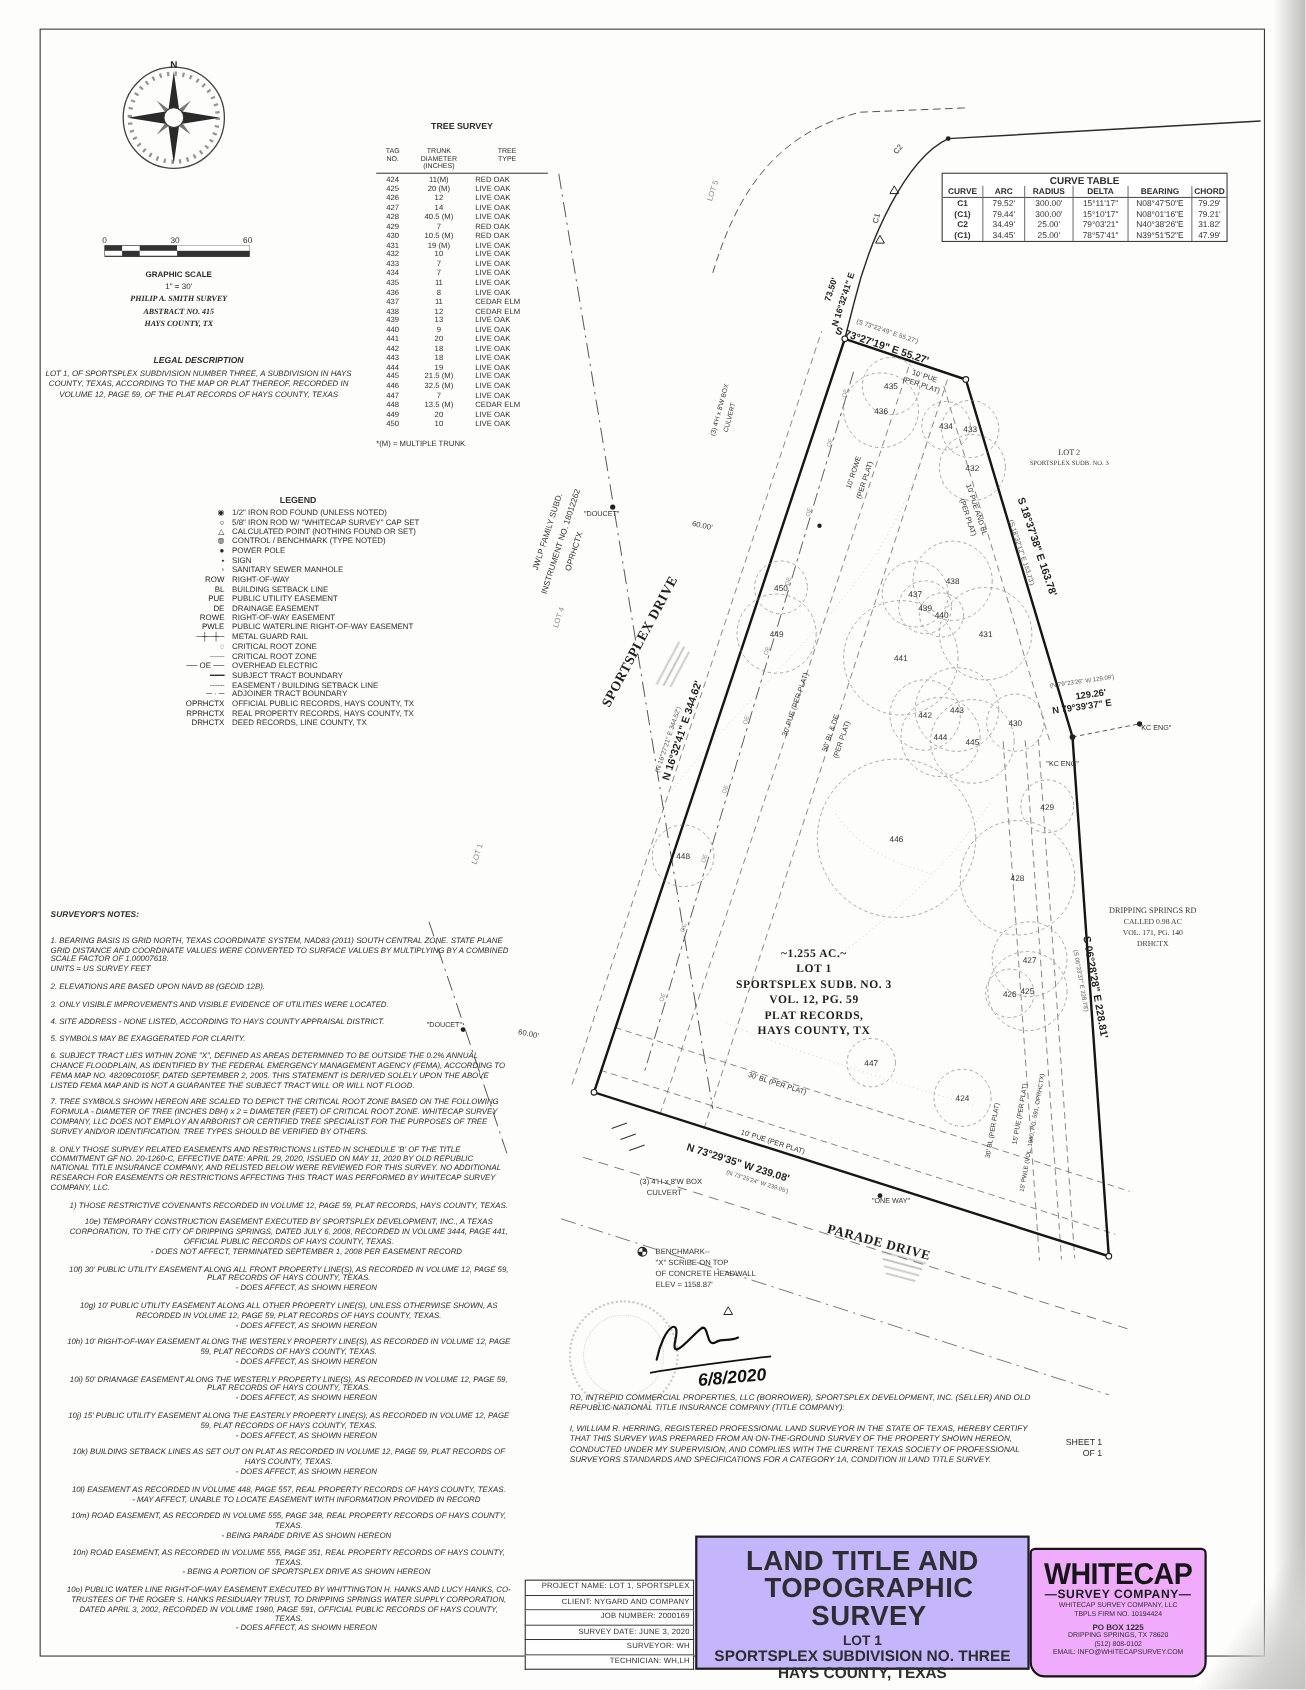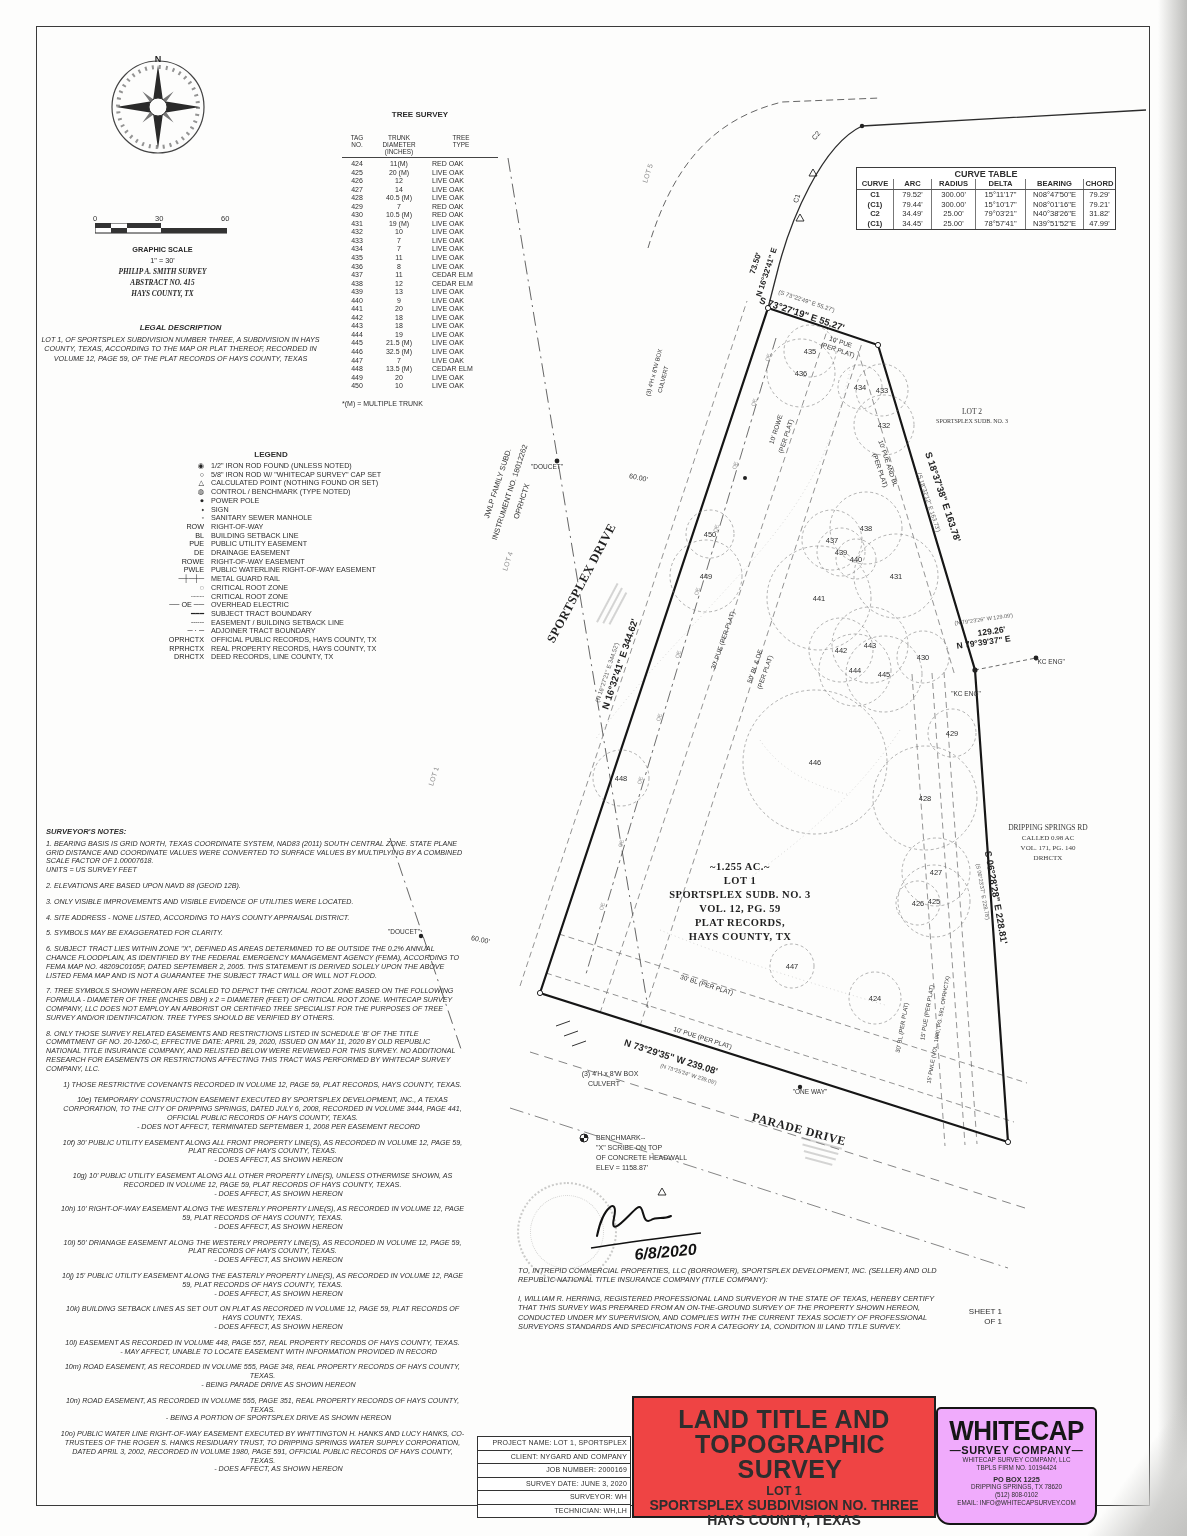--- a/index.html
+++ b/index.html
@@ -24,49 +24,49 @@
   .treetbl{left:342px;top:110px;width:156px;font-size:7px;}
   .treetbl .t{text-align:center;font-weight:bold;font-size:8px;margin-bottom:15px;}
   .thead,.trow{display:grid;grid-template-columns:30px 54px 70px;}
   .thead{font-size:6.4px;line-height:7px;text-align:center;white-space:pre-line;border-bottom:1px solid #444;
          padding-bottom:2px;margin-bottom:2px;}
   .trow{line-height:8.55px;}
   .tc0,.tc1{text-align:center;}
   .tc2{text-align:left;padding-left:6px;}
   .tfoot{margin-top:9px;font-size:7px;}
   
-  .curvetbl{left:856px;top:167px;width:258px;border:1.2px solid #3c3c3c;background:rgba(255,255,255,.85);}
+  .curvetbl{left:856px;top:157px;width:258px;border:1.2px solid #3c3c3c;background:rgba(255,255,255,.85);}
   .curvetbl .t{text-align:center;font-weight:bold;font-size:9px;padding-top:1px;}
   .chead,.crow{display:grid;grid-template-columns:36px 38px 44px 50px 58px 32px;font-size:7.6px;text-align:center;}
   .chead{font-weight:bold;border-bottom:1px solid #555;}
   .chead span,.crow span{border-left:1px solid #777;line-height:9.8px;}
   .chead span:first-child,.crow span:first-child{border-left:none;font-weight:bold;}
   
   .legend{left:146px;top:450px;width:310px;font-size:7.2px;}
   .legend .t{font-weight:bold;font-size:8px;text-align:center;width:250px;margin-bottom:3px;}
   .lrow{display:flex;line-height:8.7px;}
   .lsym{width:58px;text-align:right;padding-right:7px;flex:none;color:#222;}
   
   .notes{left:46px;top:828px;width:420px;font-size:7.15px;line-height:8.8px;font-style:italic;color:#2d2d2d;z-index:3;}
-  .notes .t{font-weight:bold;font-size:7.6px;margin-bottom:3px;}
+  .notes .t{font-weight:bold;font-size:7.6px;margin-bottom:14px;}
   .notes p{margin:0 0 7px 0;white-space:pre-line;}
   .sub{margin:0 0 7px 13px;text-align:center;}
   .sub .stat{margin-left:32px;}
   
   .cert{left:518px;top:1266px;width:424px;font-size:7.4px;line-height:9.4px;font-style:italic;z-index:3;}
   .cert p{margin:0 0 9px 0;}
   .seal{left:517px;top:1182px;width:96px;height:96px;border:2px dotted #9b9b99;border-radius:50%;opacity:.5;}
   .seal:after{content:"";position:absolute;left:11px;top:11px;right:11px;bottom:11px;border:1.5px dotted #a8a8a6;border-radius:50%;}
   .signature{left:583px;top:1190px;width:180px;height:82px;}
   
   .tbproj{left:477px;top:1436px;width:154px;font-size:7px;z-index:4;}
   .tbproj .prow{border:1px solid #333;border-top:none;height:12.5px;line-height:12.5px;text-align:right;
         padding-right:3px;letter-spacing:.2px;background:#fff;}
   .tbproj .prow:first-child{border-top:1px solid #333;}
-  .tbtitle{left:632px;top:1396px;width:300px;height:118px;border:2px solid #1e1e1e;background:#ef4444;
+  .tbtitle{left:632px;top:1396px;width:300px;height:118px;border:2px solid #1e1e1e;background:#c4b5fd;
         text-align:center;z-index:4;}
   .tbtitle .l1{font-size:25px;font-weight:800;line-height:25px;margin-top:9px;letter-spacing:.4px;}
   .tbtitle .l2{font-size:25px;font-weight:800;line-height:25px;letter-spacing:.4px;padding-left:12px;}
   .tbtitle .l3{font-size:12.5px;font-weight:bold;margin-top:2px;line-height:14px;}
   .tbtitle .l4{font-size:14px;font-weight:bold;line-height:15px;}
   .tbtitle .l5{font-size:14px;font-weight:bold;line-height:15px;}
   .tbsheet{left:930px;top:1307px;width:72px;font-size:8px;line-height:9.5px;text-align:right;z-index:4;}
   .tbco{left:936px;top:1407px;width:157px;height:114px;border:2.5px solid #151515;
         border-radius:5px 5px 14px 14px;background:#f0abfc;text-align:center;z-index:4;}
   .tbco .logo{font-size:26px;font-weight:900;letter-spacing:-.5px;line-height:26px;margin-top:9px;

